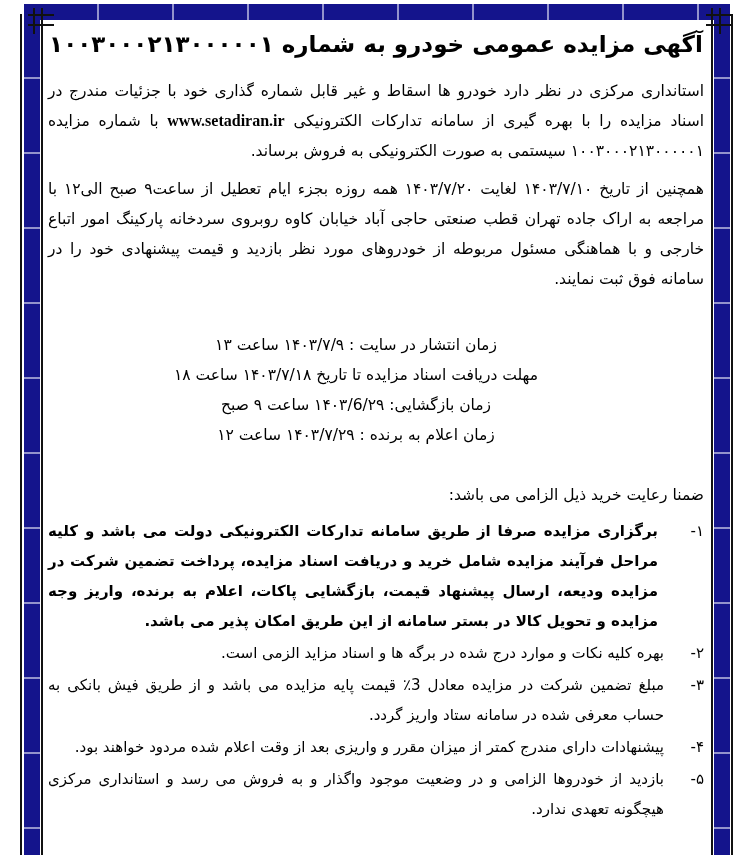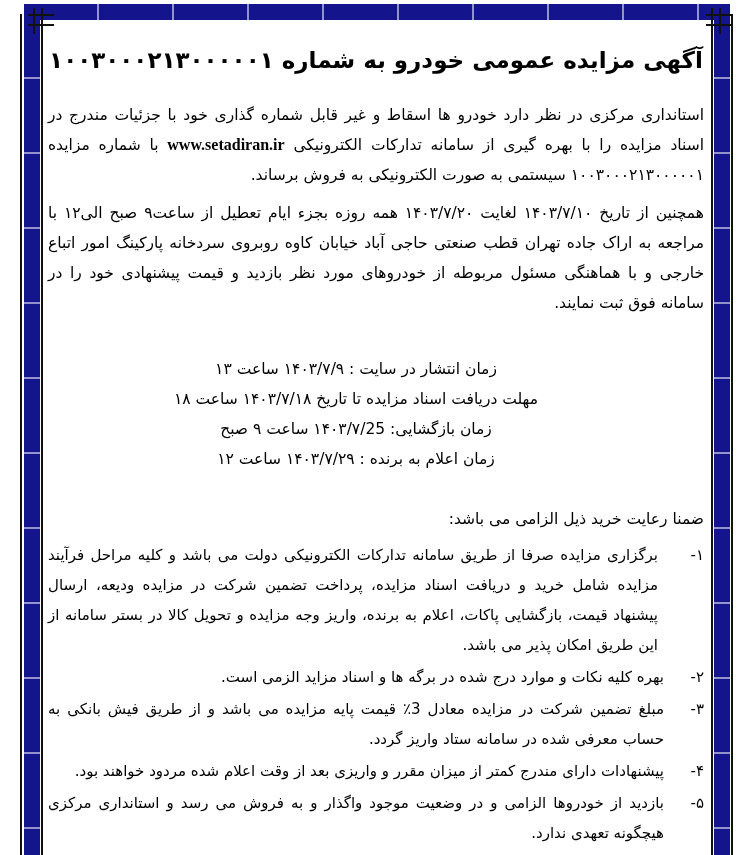--- a/index.html
+++ b/index.html
@@ -101,39 +101,39 @@
     left: 48px;
     top: 20px;
     width: 656px;
     box-sizing: border-box;
     direction: rtl;
     text-align: right;
   }
 
   .doc-title {
     margin: 0;
-    padding-top: 24px;
+    padding-top: 8px;
     text-align: center;
     font-size: 23px;
     font-weight: bold;
     color: #000000;
     letter-spacing: 0px;
     line-height: 1.4;
   }
 
   .para {
     margin: 0;
     color: #000000;
     font-size: 15.5px;
     line-height: 30px;
     text-align: justify;
     text-justify: inter-word;
   }
 
-  .para-intro { margin-top: 24px; }
+  .para-intro { margin-top: 16px; }
   .para-second { margin-top: 8px; }
 
   .url {
     font-family: "Liberation Serif", "DejaVu Serif", serif;
     font-weight: bold;
     direction: ltr;
     unicode-bidi: embed;
     font-size: 16px;
   }
 
@@ -182,21 +182,21 @@
     width: 34px;
     text-align: right;
     padding-left: 6px;
     white-space: nowrap;
   }
   .ob-text {
     flex: 1 1 auto;
     text-align: justify;
     text-justify: inter-word;
   }
-  .ob-first .ob-text { padding-right: 6px; }
+  .ob-first .ob-text { padding-right: 6px; font-weight: bold; }
 </style>
 </head>
 <body>
 
 <div class="page">
 
   <div class="frame-band frame-top"></div>
   <div class="frame-band frame-left"></div>
   <div class="frame-band frame-right"></div>
 
@@ -226,21 +226,21 @@
       <span>استانداری مرکزی در نظر دارد خودرو ها  اسقاط و غیر قابل شماره گذاری خود با جزئیات مندرج در اسناد مزایده را با بهره گیری از سامانه تدارکات الکترونیکی</span>
       <span class="url">www.setadiran.ir</span>
       <span>با شماره مزایده ۱۰۰۳۰۰۰۲۱۳۰۰۰۰۰۱ سیستمی به صورت الکترونیکی به فروش برساند.</span>
     </p>
 
     <p class="para para-second">همچنین از تاریخ ۱۴۰۳/۷/۱۰ لغایت  ۱۴۰۳/۷/۲۰ همه روزه بجزء ایام تعطیل از ساعت۹ صبح الی۱۲ با مراجعه به اراک جاده تهران قطب صنعتی حاجی آباد خیابان کاوه روبروی سردخانه پارکینگ امور اتباع خارجی و با هماهنگی مسئول مربوطه از خودروهای مورد نظر بازدید و قیمت پیشنهادی خود را در سامانه فوق ثبت نمایند.</p>
 
     <ul class="dates">
       <li>زمان انتشار در سایت : ۱۴۰۳/۷/۹  ساعت  ۱۳</li>
       <li>مهلت دریافت اسناد مزایده تا تاریخ ۱۴۰۳/۷/۱۸ ساعت  ۱۸</li>
-      <li>زمان بازگشایی: ۱۴۰۳/۷/25  ساعت ۹ صبح</li>
+      <li>زمان بازگشایی: ۱۴۰۳/6/۲۹  ساعت ۹ صبح</li>
       <li>زمان اعلام به برنده : ۱۴۰۳/۷/۲۹  ساعت  ۱۲</li>
     </ul>
 
     <p class="obligations-lead">ضمنا رعایت خرید ذیل الزامی می باشد:</p>
 
     <ol class="obligations">
       <li class="ob-first">
         <span class="ob-num">۱-</span>
         <span class="ob-text">برگزاری مزایده صرفا از طریق سامانه تدارکات الکترونیکی دولت می باشد و کلیه مراحل فرآیند مزایده شامل خرید و دریافت اسناد مزایده، پرداخت تضمین شرکت در مزایده ودیعه، ارسال پیشنهاد قیمت، بازگشایی پاکات، اعلام به برنده، واریز وجه مزایده و تحویل کالا در بستر سامانه از این طریق امکان پذیر می باشد.</span>
       </li>

